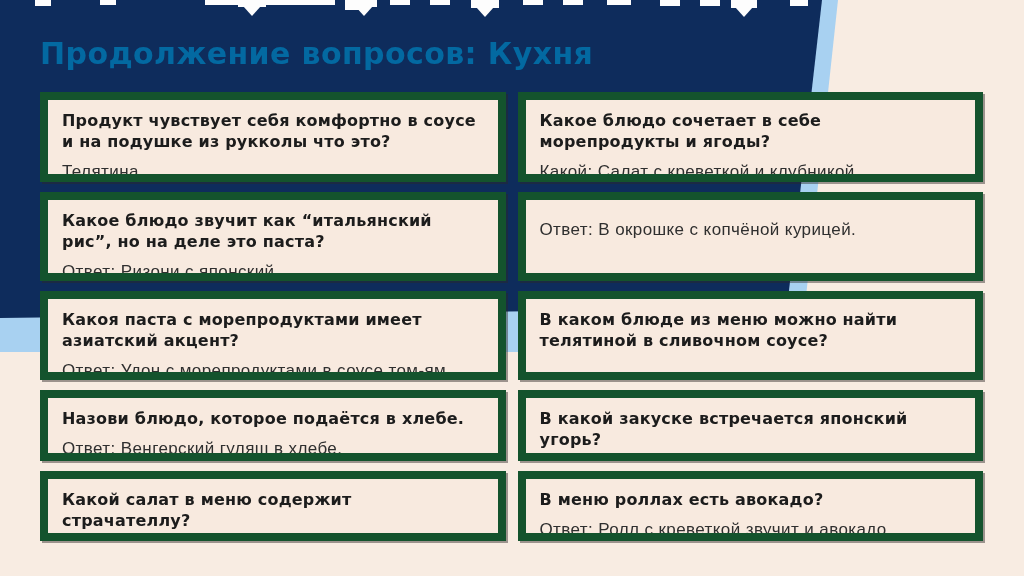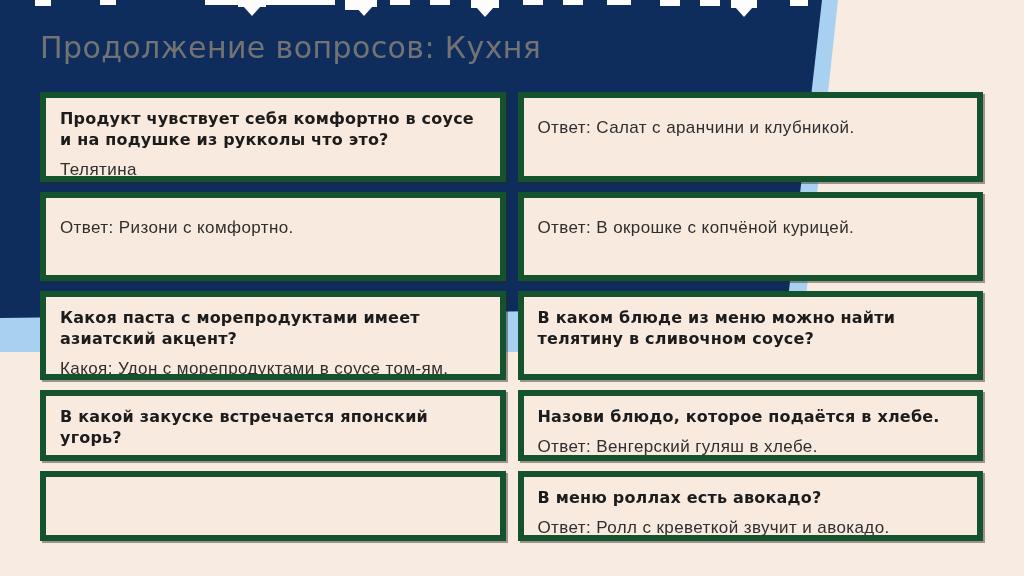--- a/index.html
+++ b/index.html
@@ -24,34 +24,34 @@
   }
   
   .frag{position:absolute;top:0;background:#fdfdfd;}
   .frag-tail{
     position:absolute;width:0;height:0;
     border-left:9px solid transparent;
     border-right:9px solid transparent;
     border-top:10px solid #fdfdfd;
   }
   .title{
-    position:absolute;left:40px;top:30px;
-    font-size:30px;font-weight:normal;color:#737373;
+    position:absolute;left:40px;top:36px;
+    font-size:30px;font-weight:bold;color:#0369a1;
     letter-spacing:0.4px;
   }
   .cards-grid{
     position:absolute;left:40px;top:92px;width:943px;
     display:grid;
     grid-template-columns:1fr 1fr;
     grid-template-rows:90px 89px 89px 71px 70px;
     gap:10px 12px;
   }
   .card{
     background:#f8eadf;
-    border:6px solid #14532d;
+    border:8px solid #14532d;
     box-shadow:2px 2px 0 rgba(45,40,38,0.45);
     box-sizing:border-box;
     padding:11px 14px;
     overflow:hidden;
   }
   .q{
     font-size:16px;font-weight:bold;line-height:1.3;
     color:#1c1c1c;letter-spacing:0.2px;
   }
   .a{
@@ -93,44 +93,47 @@
   </div>
 
   <div class="title">Продолжение вопросов: Кухня</div>
 
   <div class="cards-grid">
       <div class="card">
         <div class="q">Продукт чувствует себя комфортно в соусе и на подушке из рукколы что это?</div>
         <div class="a">Телятина</div>
       </div>
       <div class="card">
-        <div class="a">Ответ: Салат с аранчини и клубникой.</div>
+        <div class="q">Какое блюдо сочетает в себе морепродукты и ягоды?</div>
+        <div class="a">Какой: Салат с креветкой и клубникой.</div>
       </div>
       <div class="card">
-        <div class="a">Ответ: Ризони с комфортно.</div>
+        <div class="q">Какое блюдо звучит как “итальянский рис”, но на деле это паста?</div>
+        <div class="a">Ответ: Ризони с японский.</div>
       </div>
       <div class="card">
         <div class="a">Ответ: В окрошке с копчёной курицей.</div>
       </div>
       <div class="card">
         <div class="q">Какоя паста с морепродуктами имеет азиатский акцент?</div>
-        <div class="a">Какоя: Удон с морепродуктами в соусе том-ям.</div>
+        <div class="a">Ответ: Удон с морепродуктами в соусе том-ям.</div>
       </div>
       <div class="card">
-        <div class="q">В каком блюде из меню можно найти телятину в сливочном соусе?</div>
+        <div class="q">В каком блюде из меню можно найти телятиной в сливочном соусе?</div>
+      </div>
+      <div class="card">
+        <div class="q">Назови блюдо, которое подаётся в хлебе.</div>
+        <div class="a">Ответ: Венгерский гуляш в хлебе.</div>
       </div>
       <div class="card">
         <div class="q">В какой закуске встречается японский угорь?</div>
         <div class="a">Ответ: В аранчини с угрём.</div>
       </div>
       <div class="card">
-        <div class="q">Назови блюдо, которое подаётся в хлебе.</div>
-        <div class="a">Ответ: Венгерский гуляш в хлебе.</div>
-      </div>
-      <div class="card">
+        <div class="q">Какой салат в меню содержит страчателлу?</div>
       </div>
       <div class="card">
         <div class="q">В меню роллах есть авокадо?</div>
         <div class="a">Ответ: Ролл с креветкой звучит и авокадо.</div>
       </div>
     </div>
 
 </div>
 
 </body></html>

